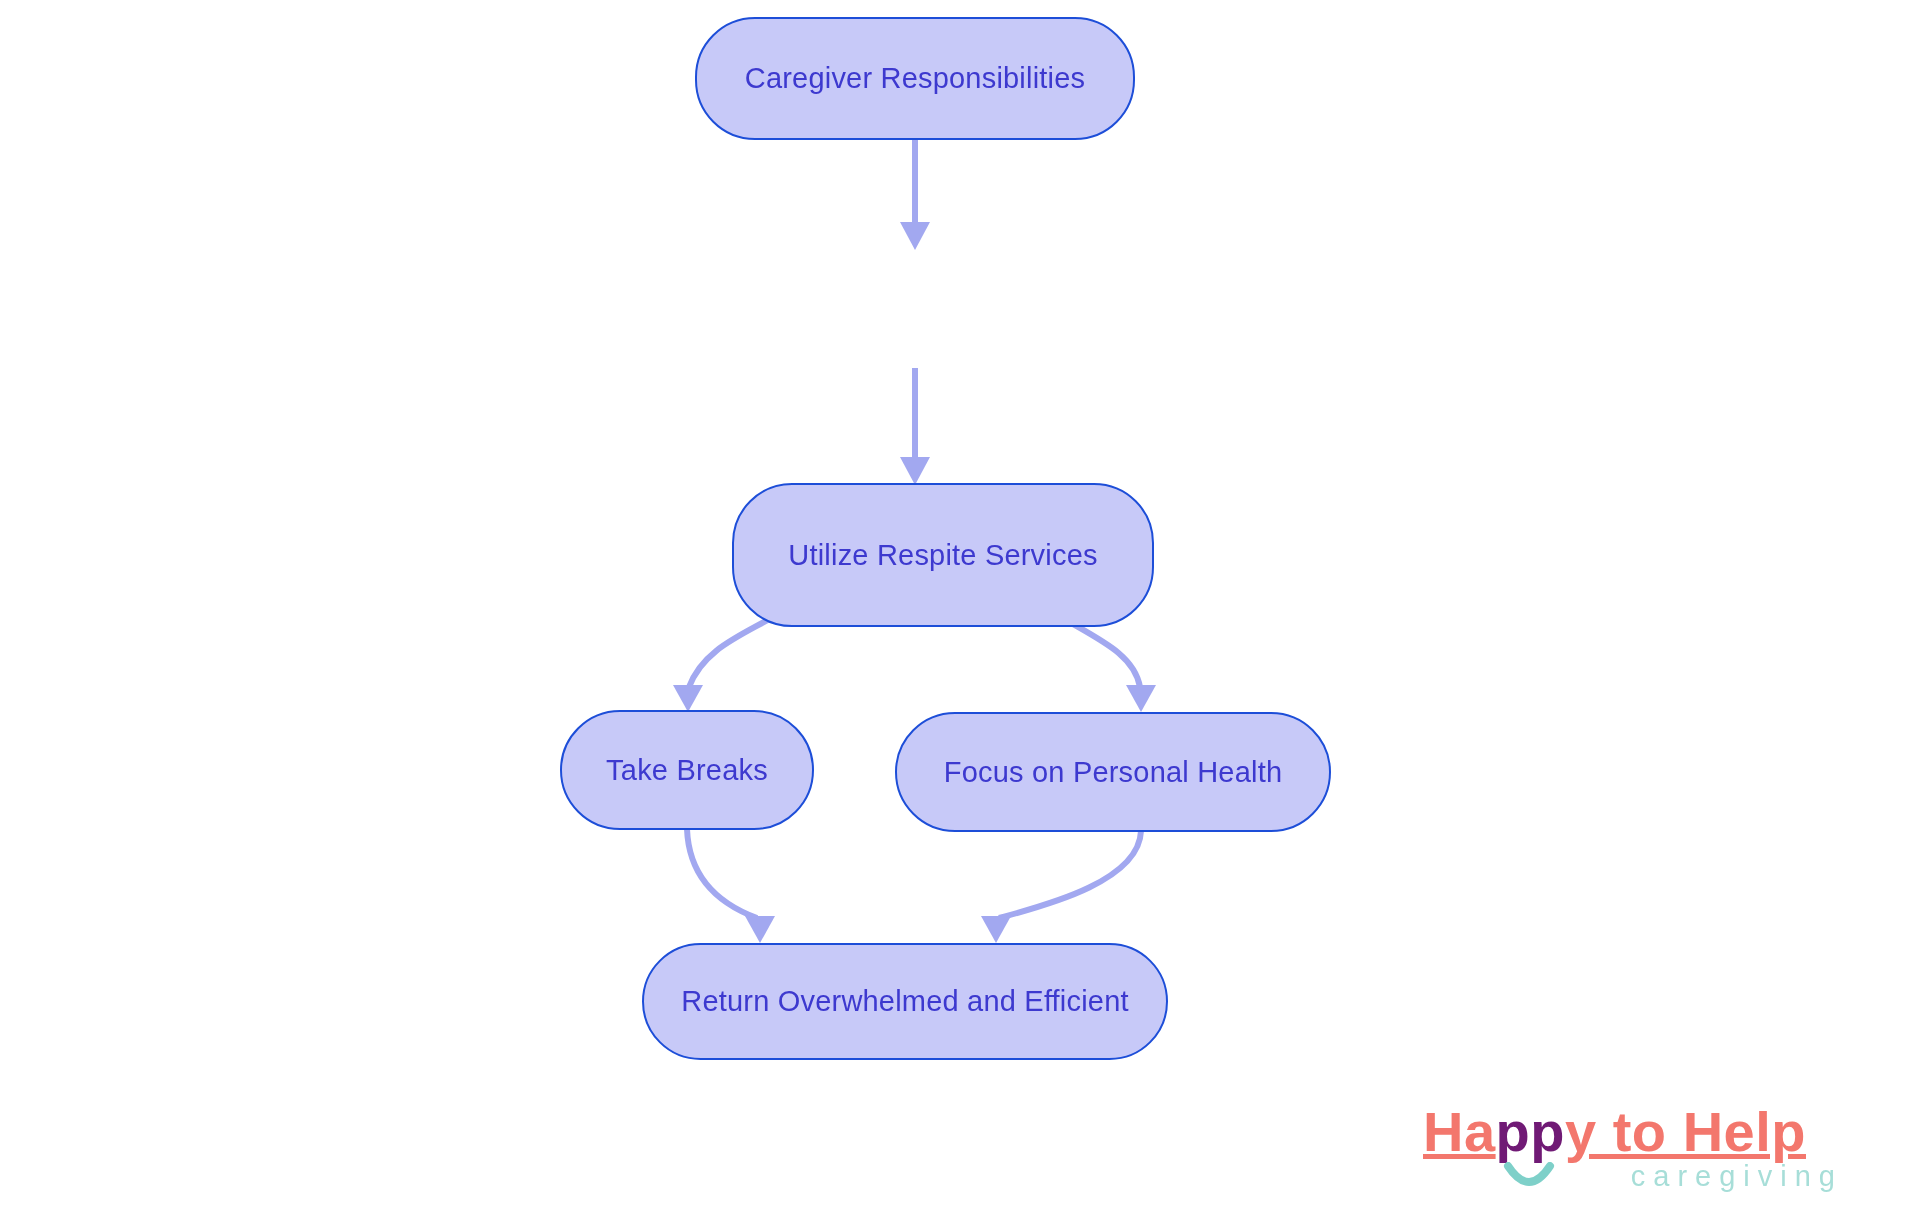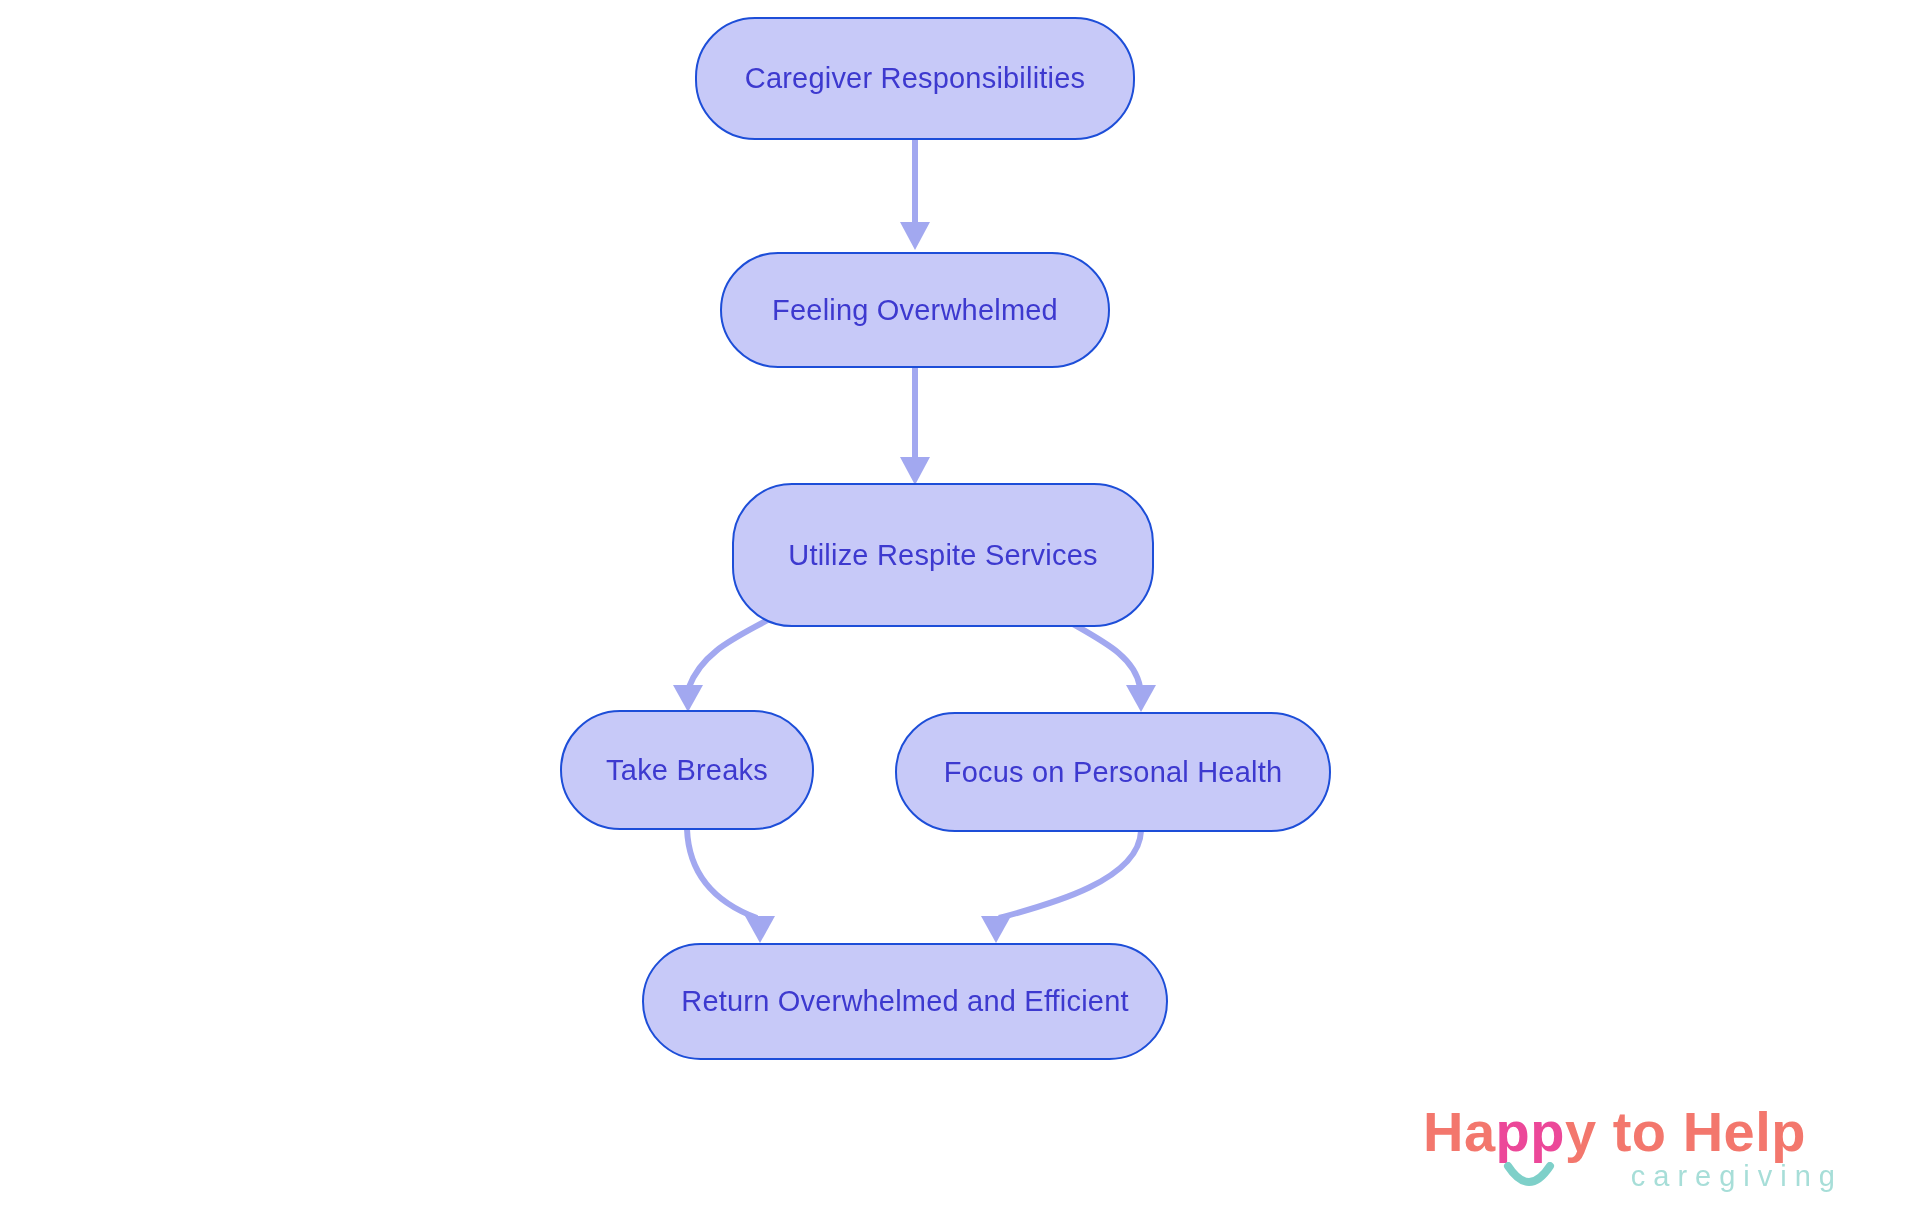--- a/index.html
+++ b/index.html
@@ -51,22 +51,22 @@
   }
   .logo-main {
     position: relative;
     font-size: 56px;
     font-weight: 700;
     line-height: 1.0;
     letter-spacing: 0.5px;
     white-space: nowrap;
     color: #f3776d;
   }
-  .logo-coral { color: #f3776d; }
-  .logo-teal  { color: #ec4899; }
+  .logo-coral { color: #f3776d; text-decoration: underline; }
+  .logo-teal  { color: #701a75; }
   .logo-smile {
     position: absolute;
     left: 80px;
     top: 58px;
     width: 52px;
     height: 34px;
   }
   .logo-tagline {
     display: block;
     margin-top: 0;
@@ -99,23 +99,20 @@
       <polygon points="1126,685 1156,685 1141,712"></polygon>
       <polygon points="745,916 775,916 760,943"></polygon>
       <polygon points="981,916 1011,916 996,943"></polygon>
     </g>
   </svg>
 
   <div class="node node-1">
     <span>Caregiver Responsibilities</span>
   </div>
 
-  <div class="node node-2">
-    <span>Feeling Overwhelmed</span>
-  </div>
 
   <div class="node node-3">
     <span>Utilize Respite Services</span>
   </div>
 
   <div class="node node-4">
     <span>Take Breaks</span>
   </div>
 
   <div class="node node-5">

